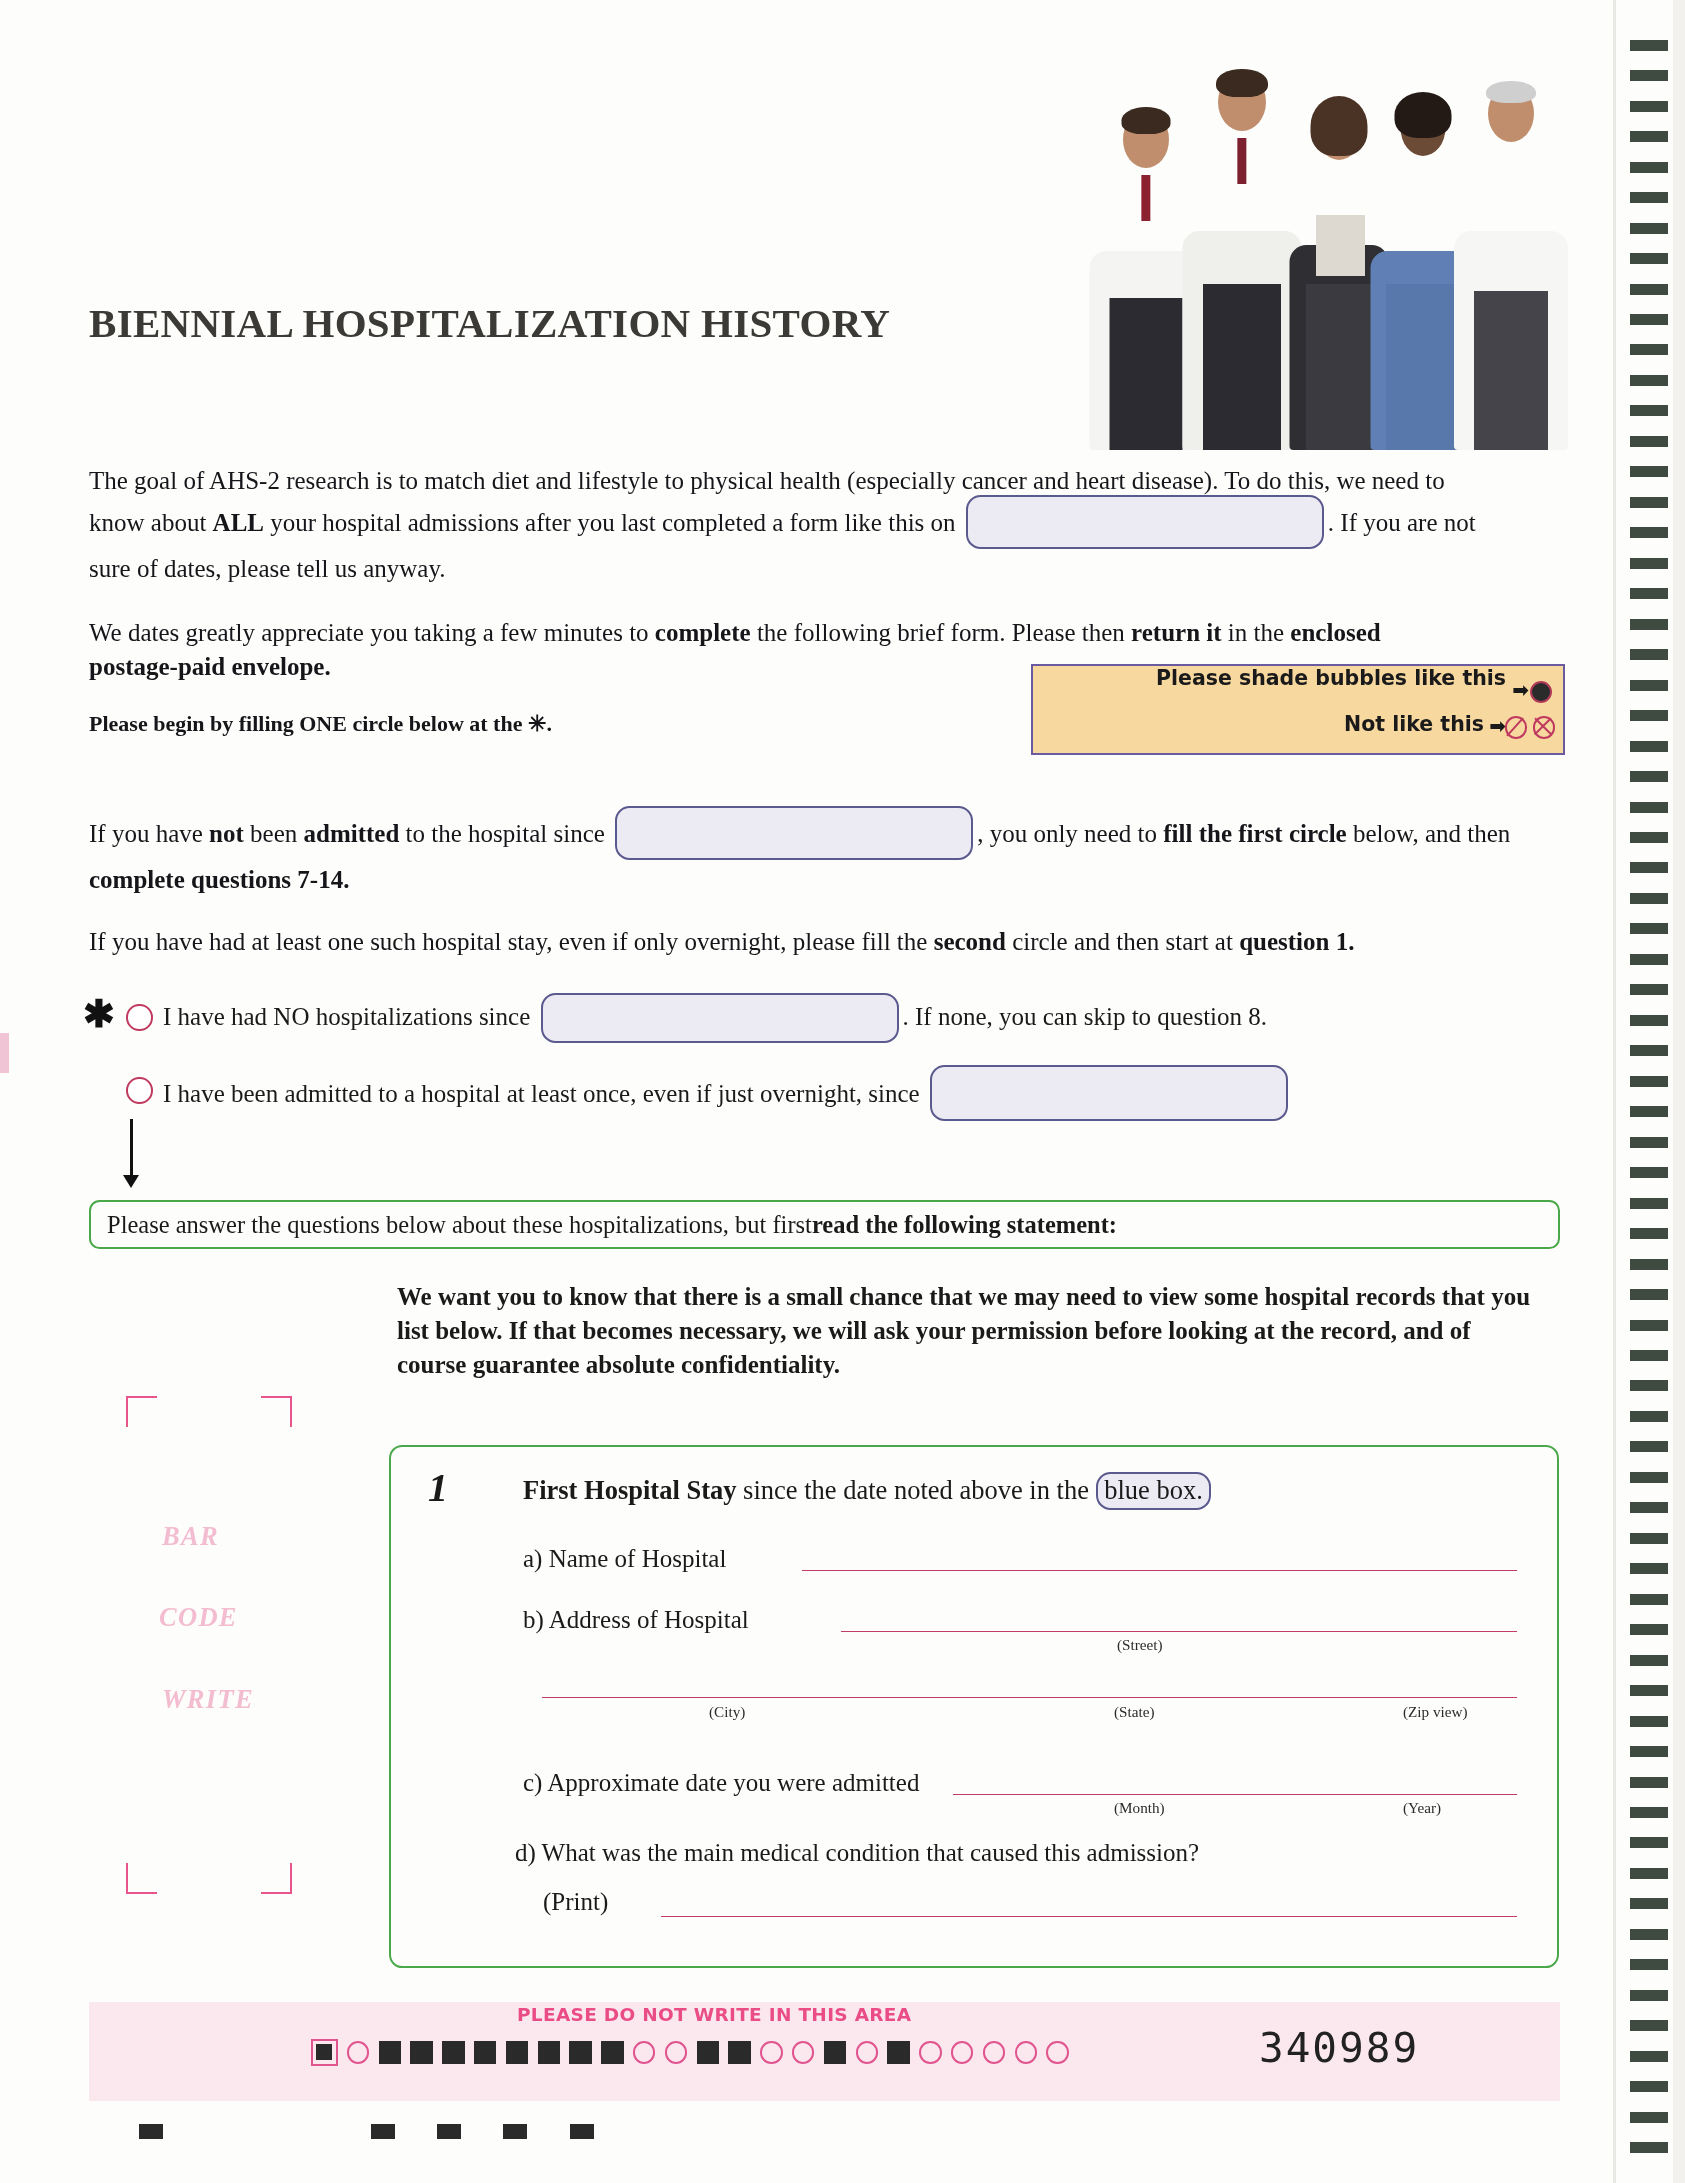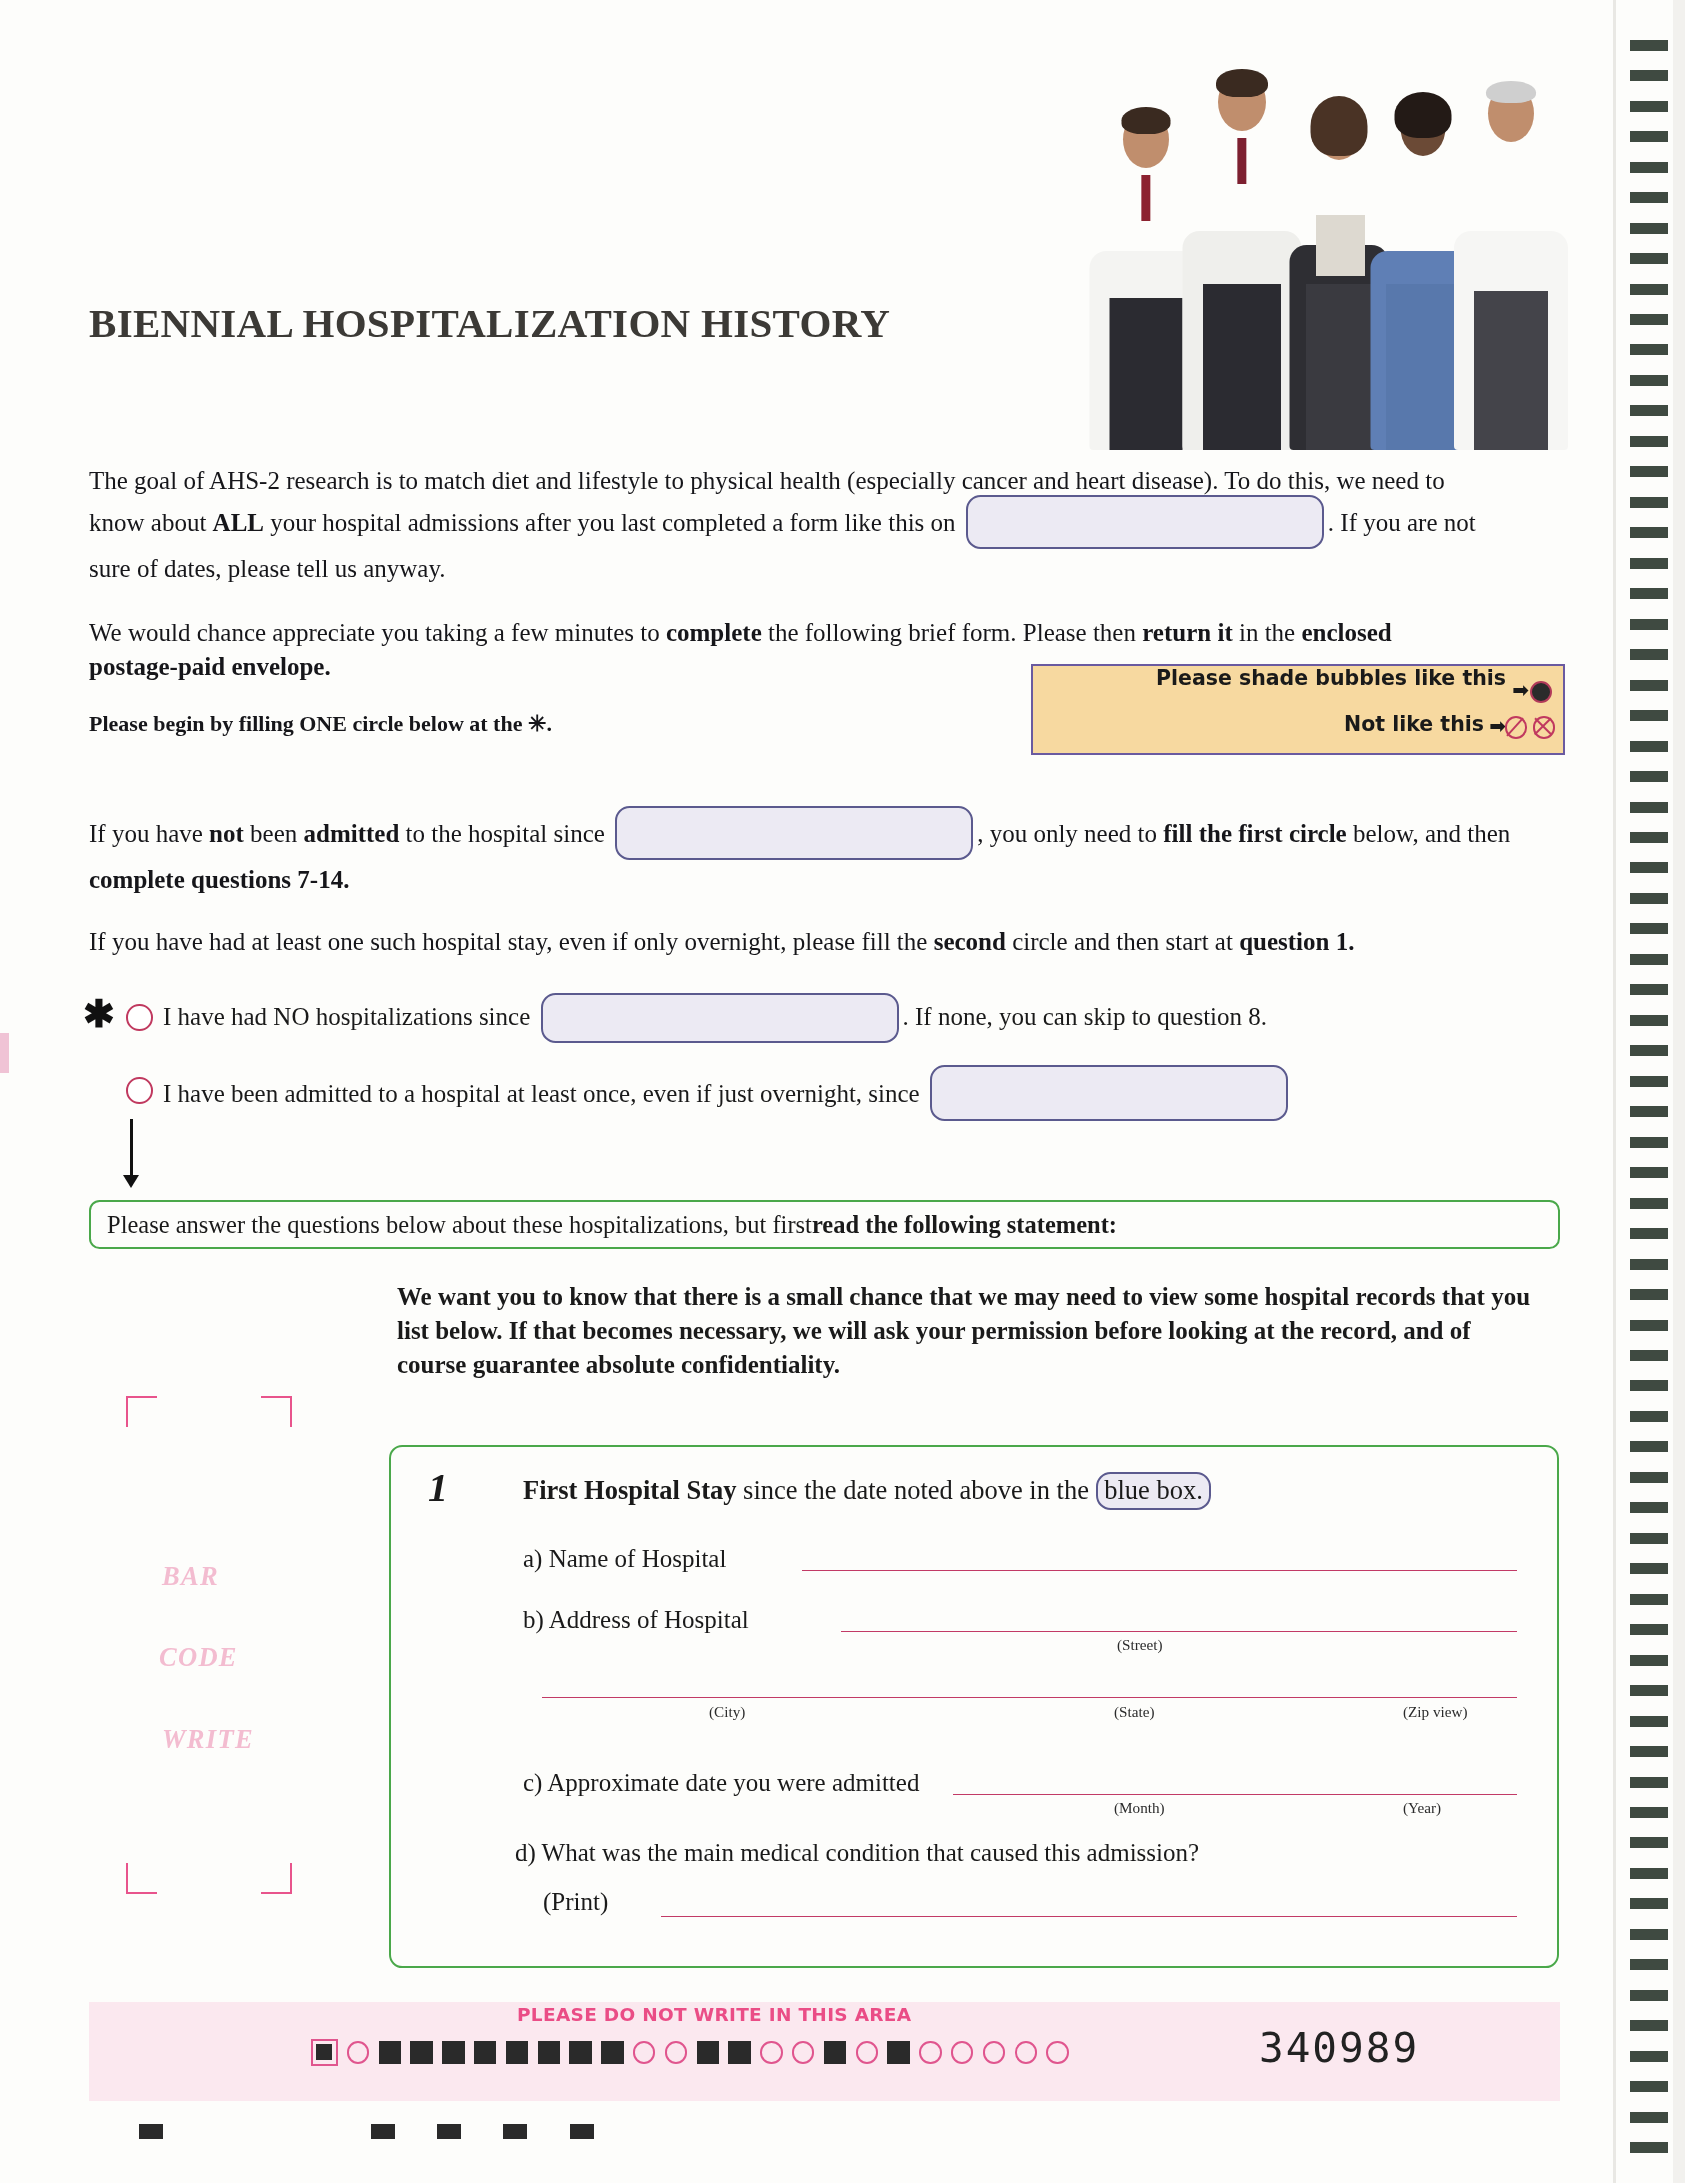--- a/index.html
+++ b/index.html
@@ -316,21 +316,20 @@
     line-height: 34px;
     font-weight: bold;
   }
   .bc-text {
     font-family: "Liberation Serif", serif;
     font-style: italic;
     font-weight: bold;
     font-size: 26.5px;
     color: #f3bcd0;
     letter-spacing: 1.3px;
-    margin-top: 40px;
   }
   .corner {
     position: absolute;
     width: 29px; height: 29px;
     border-color: #e8548c;
     border-style: solid;
   }
   .c-tl { left: 126px; top: 1396px; border-width: 2.6px 0 0 2.6px; }
   .c-tr { left: 261px; top: 1396px; border-width: 2.6px 2.6px 0 0; }
   .c-bl { left: 126px; top: 1863px; border-width: 0 0 2.6px 2.6px; }
@@ -489,21 +488,21 @@
     </div>
   </div>
 
   <div class="headline">BIENNIAL HOSPITALIZATION HISTORY</div>
 
   <div class="para p1">
     <span>The goal of AHS-2 research is to match diet and lifestyle to physical health (especially cancer and heart disease). To do this, we need to know about </span><b>ALL</b><span> your hospital admissions after you last completed a form like this on </span><span class="bluebox bb1"></span><span>. If you are not sure of dates, please tell us anyway.</span>
   </div>
 
   <div class="para p2">
-    <span>We would chance appreciate you taking a few minutes to </span><b>complete</b><span> the following brief form. Please then </span><b>return it</b><span> in the </span><b>enclosed postage-paid envelope.</b>
+    <span>We dates greatly appreciate you taking a few minutes to </span><b>complete</b><span> the following brief form. Please then </span><b>return it</b><span> in the </span><b>enclosed postage-paid envelope.</b>
   </div>
 
   <div class="para p3">Please begin by filling ONE circle below at the ✳.</div>
 
   <div class="shadebox">
     <span class="l1">Please shade bubbles like this</span>
     <span class="arrow1">➡</span>
     <span class="dot-filled"></span>
     <span class="l2">Not like this</span>
     <span class="arrow2">➡</span>

